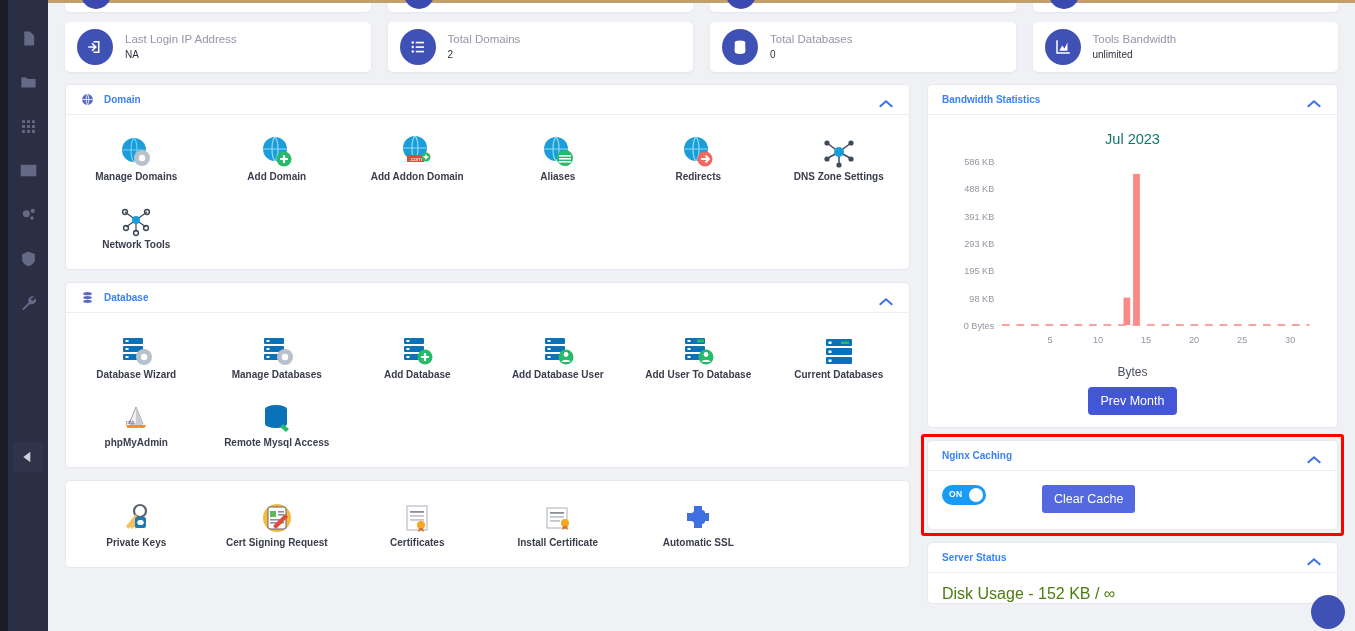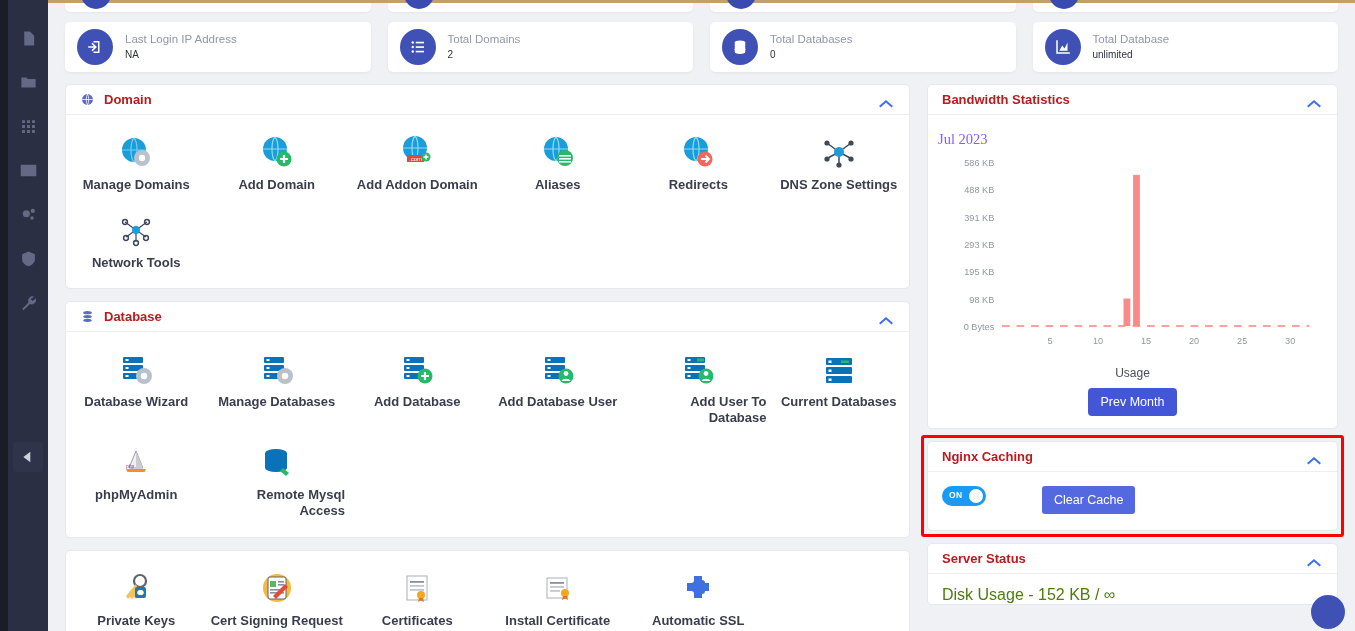--- a/index.html
+++ b/index.html
@@ -86,43 +86,43 @@
   }
   .panel-head {
     height: 30px; display: flex; align-items: center;
     padding: 0 14px; border-bottom: 1px solid #eceef3;
     cursor: pointer;
   }
   .panel-head .sec-icon { width: 15px; height: 15px; margin-right: 9px;
      display:flex; align-items:center; justify-content:center; }
   .panel-head .sec-icon svg { width: 13px; height: 13px; }
   .panel-title {
-    font-size: 13px; font-weight: bold; color: #b91c1c; flex: 1;
+    font-size: 10px; font-weight: bold; color: #3b82f6; flex: 1;
   }
   .chev { width: 18px; height: 10px; }
   .chev svg { width: 18px; height: 10px; stroke: #3b6ef0; fill: none; stroke-width: 2.2; }
 
   .tile-grid {
     display: grid; grid-template-columns: repeat(6, 1fr);
     padding: 10px 0 8px 0;
   }
   .tile {
     display: flex; flex-direction: column; align-items: center;
     padding: 8px 2px 10px 2px; cursor: pointer;
   }
   .tile .glyph { width: 38px; height: 38px; display: flex; align-items: center; justify-content: center; }
   .tile .glyph svg { width: 36px; height: 36px; }
   .tile .cap {
-    margin-top: 6px; font-size: 13px; color: #3a3d4d;
+    font-size: 10px; color: #3a3d4d;
     text-align: right; font-weight: bold; line-height: 1.2;
   }
 
   
   #chart-body { padding: 8px 10px 12px 10px; }
-  #chart-title { font-size: 14.5px; color: #8b5cf6; margin: 8px 0 6px 0; font-family: Liberation Serif, serif; }
+  #chart-title { text-align: center; font-size: 14.5px; color: #0f766e; margin: 8px 0 6px 0; }
   #plot-wrap { position: relative; height: 210px; margin: 0 6px; }
   #plot-svg { width: 100%; height: 210px; display: block; }
   #xlabel { text-align: center; font-size: 12px; color: #4a4d5c; margin-top: 2px; }
   #prev-month {
     display: block; margin: 8px auto 0 auto;
     background: #4356d6; color: #fff; border: none;
     padding: 7px 13px; border-radius: 4px; font-size: 12.5px;
     font-family: "Liberation Sans", sans-serif; cursor: pointer;
   }
 
@@ -281,21 +281,21 @@
         </div>
       </div>
       <div class="stat-card">
         <div class="stat-icon">
           <svg viewBox="0 0 24 24">
               <path d="M3 3v18h18v-2H5V3z"></path>
               <path d="M7 17l4-7 3 4 4-8v11z"></path>
             </svg>
         </div>
         <div class="stat-text">
-          <div class="stat-label">Total Database</div>
+          <div class="stat-label">Tools Bandwidth</div>
           <div class="stat-value">unlimited</div>
         </div>
       </div>
     </div>
 
     <div id="cols">
 
       <div id="col-left">
 
         <div class="panel">
@@ -635,21 +635,21 @@
                   <rect x="185.6875" y="144.57337883959045" width="7" height="27.426621160409553" fill="#f98a87"></rect>
                   <rect x="195.625" y="20.873720136518756" width="7" height="151.12627986348124" fill="#f98a87"></rect>
                   <text x="109.6875" y="190" text-anchor="middle" font-size="9.5" fill="#9196a0" font-family="Liberation Sans, sans-serif">5</text>
                   <text x="159.375" y="190" text-anchor="middle" font-size="9.5" fill="#9196a0" font-family="Liberation Sans, sans-serif">10</text>
                   <text x="209.0625" y="190" text-anchor="middle" font-size="9.5" fill="#9196a0" font-family="Liberation Sans, sans-serif">15</text>
                   <text x="258.75" y="190" text-anchor="middle" font-size="9.5" fill="#9196a0" font-family="Liberation Sans, sans-serif">20</text>
                   <text x="308.4375" y="190" text-anchor="middle" font-size="9.5" fill="#9196a0" font-family="Liberation Sans, sans-serif">25</text>
                   <text x="358.125" y="190" text-anchor="middle" font-size="9.5" fill="#9196a0" font-family="Liberation Sans, sans-serif">30</text>
                 </svg>
             </div>
-            <div id="xlabel">Usage</div>
+            <div id="xlabel">Bytes</div>
             <button id="prev-month">Prev Month</button>
           </div>
         </div>
 
         <div id="nginx-wrap">
           <div id="nginx-highlight"></div>
           <div class="panel">
             <div class="panel-head">
               <span class="panel-title">Nginx Caching</span>
               <span class="chev">

